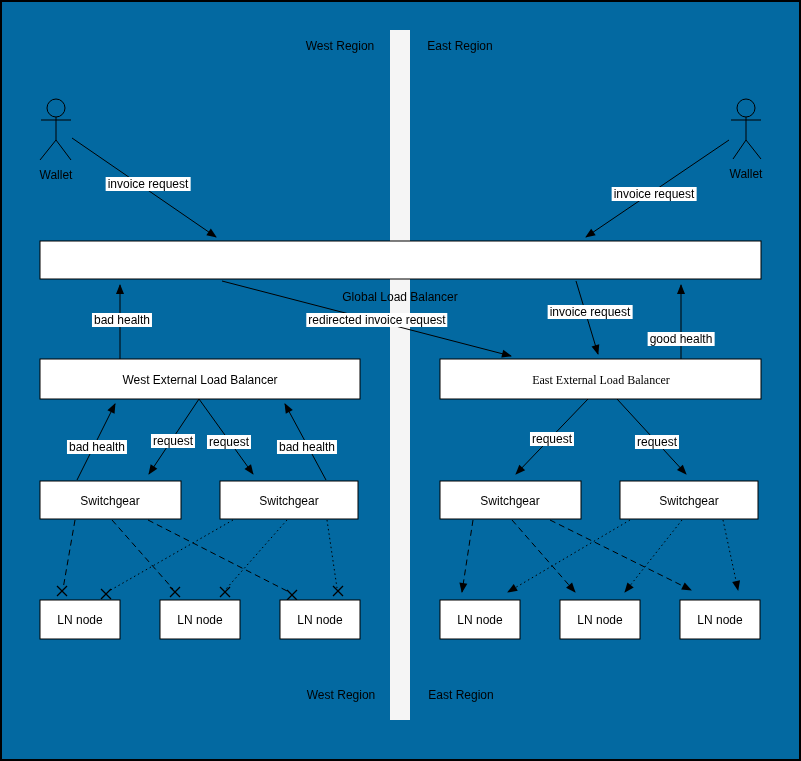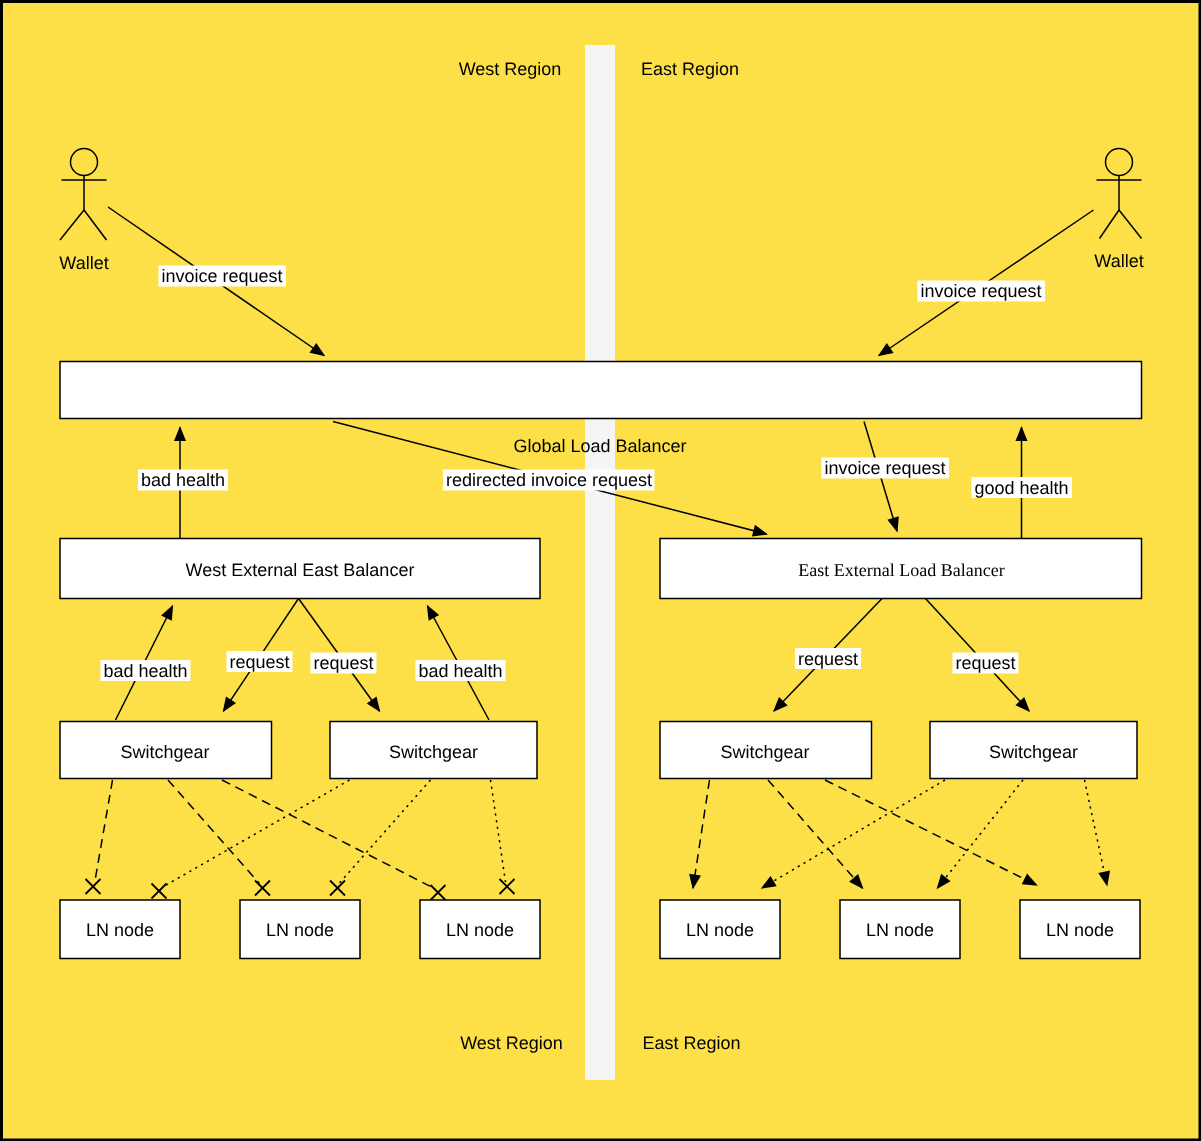--- a/index.html
+++ b/index.html
@@ -1,19 +1,19 @@
 <!DOCTYPE html>
 <html><head>
 <meta charset="utf-8">
 <style>
   html,body{margin:0;padding:0;background:#fff;}
   .canvas{
     position:relative;
     width:801px;height:761px;
-    background:#fde047;
+    background:#0369a1;
     font-family:"Liberation Sans", sans-serif;
     overflow:hidden;
   }
   svg{position:absolute;left:0;top:0;}
   .lbl{
     position:absolute;
     transform:translate(-50%,-50%);
     font-size:12px;
     color:#000;
     white-space:nowrap;
@@ -138,32 +138,32 @@
   <div class="lbl" style="left:460px;top:46px;">East Region</div>
   <div class="lbl" style="left:341px;top:695px;">West Region</div>
   <div class="lbl" style="left:461px;top:695px;">East Region</div>
 
   <div class="lbl" style="left:56px;top:175px;">Wallet</div>
   <div class="lbl" style="left:746px;top:174px;">Wallet</div>
 
   <div class="lbl edge-lbl" style="left:148px;top:184px;">invoice request</div>
   <div class="lbl edge-lbl" style="left:654px;top:194px;">invoice request</div>
   <div class="lbl edge-lbl" style="left:122px;top:320px;">bad health</div>
-  <div class="lbl edge-lbl" style="left:366px;top:320px;">redirected invoice request</div>
+  <div class="lbl edge-lbl" style="left:377px;top:320px;">redirected invoice request</div>
   <div class="lbl edge-lbl" style="left:590px;top:312px;">invoice request</div>
-  <div class="lbl edge-lbl" style="left:681px;top:325px;">good health</div>
+  <div class="lbl edge-lbl" style="left:681px;top:339px;">good health</div>
   <div class="lbl edge-lbl" style="left:97px;top:447px;">bad health</div>
   <div class="lbl edge-lbl" style="left:173px;top:441px;">request</div>
   <div class="lbl edge-lbl" style="left:229px;top:442px;">request</div>
   <div class="lbl edge-lbl" style="left:307px;top:447px;">bad health</div>
   <div class="lbl edge-lbl" style="left:552px;top:439px;">request</div>
   <div class="lbl edge-lbl" style="left:657px;top:442px;">request</div>
 
   <div class="lbl box-lbl" style="left:400px;top:261px;margin-top:36px;">Global Load Balancer</div>
-  <div class="lbl box-lbl" style="left:200px;top:380px;">West External East Balancer</div>
+  <div class="lbl box-lbl" style="left:200px;top:380px;">West External Load Balancer</div>
   <div class="lbl box-lbl" style="left:601px;top:380px;font-family:Liberation Serif, serif;">East External Load Balancer</div>
   <div class="lbl box-lbl" style="left:110px;top:501px;">Switchgear</div>
   <div class="lbl box-lbl" style="left:289px;top:501px;">Switchgear</div>
   <div class="lbl box-lbl" style="left:510px;top:501px;">Switchgear</div>
   <div class="lbl box-lbl" style="left:689px;top:501px;">Switchgear</div>
   <div class="lbl box-lbl" style="left:80px;top:620px;">LN node</div>
   <div class="lbl box-lbl" style="left:200px;top:620px;">LN node</div>
   <div class="lbl box-lbl" style="left:320px;top:620px;">LN node</div>
   <div class="lbl box-lbl" style="left:480px;top:620px;">LN node</div>
   <div class="lbl box-lbl" style="left:600px;top:620px;">LN node</div>

